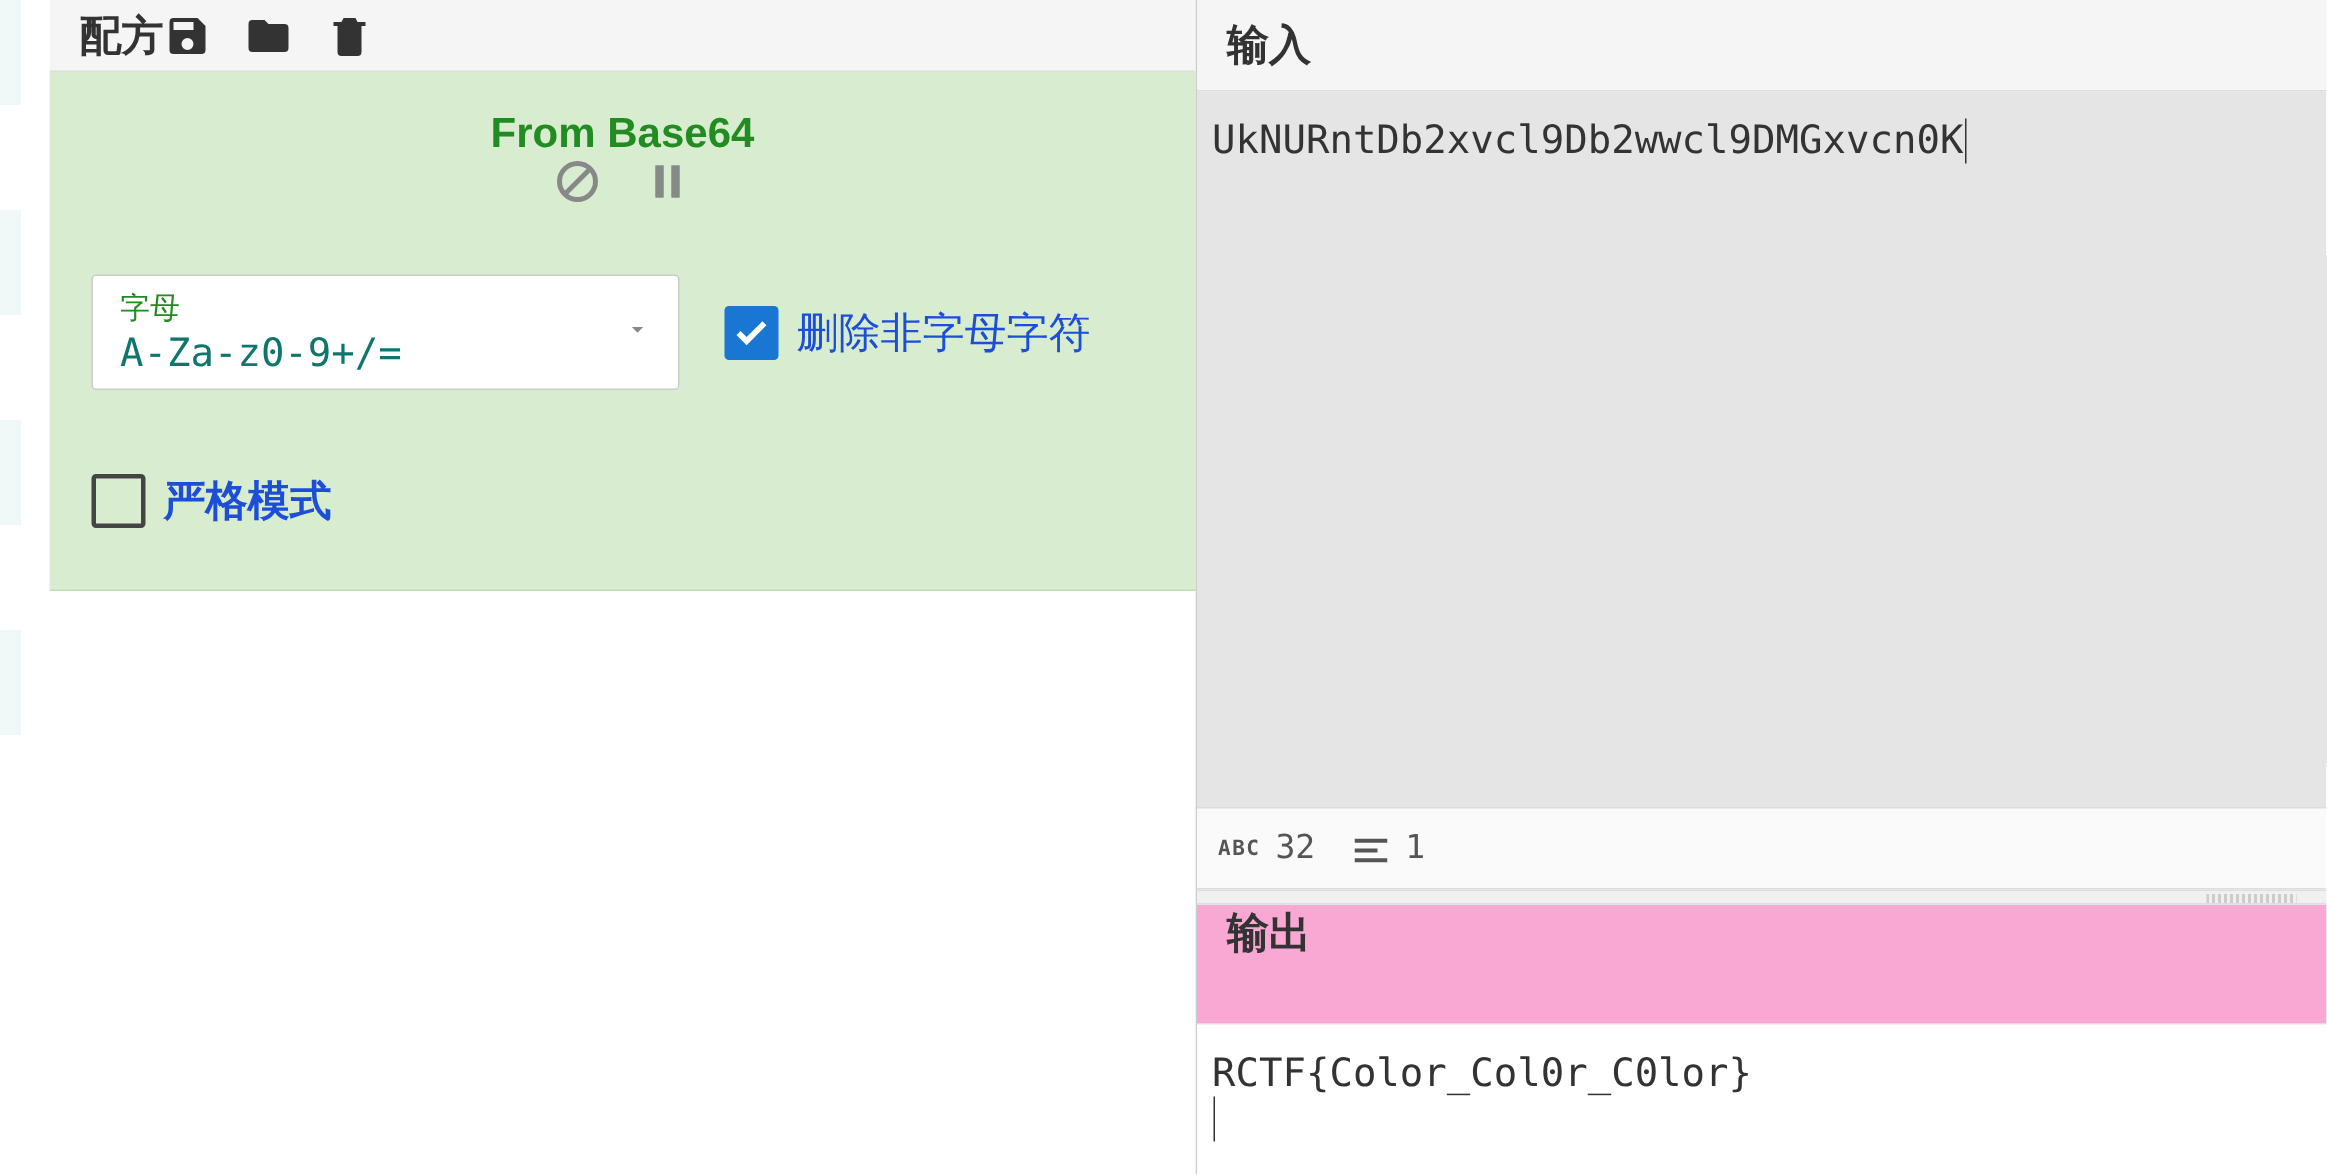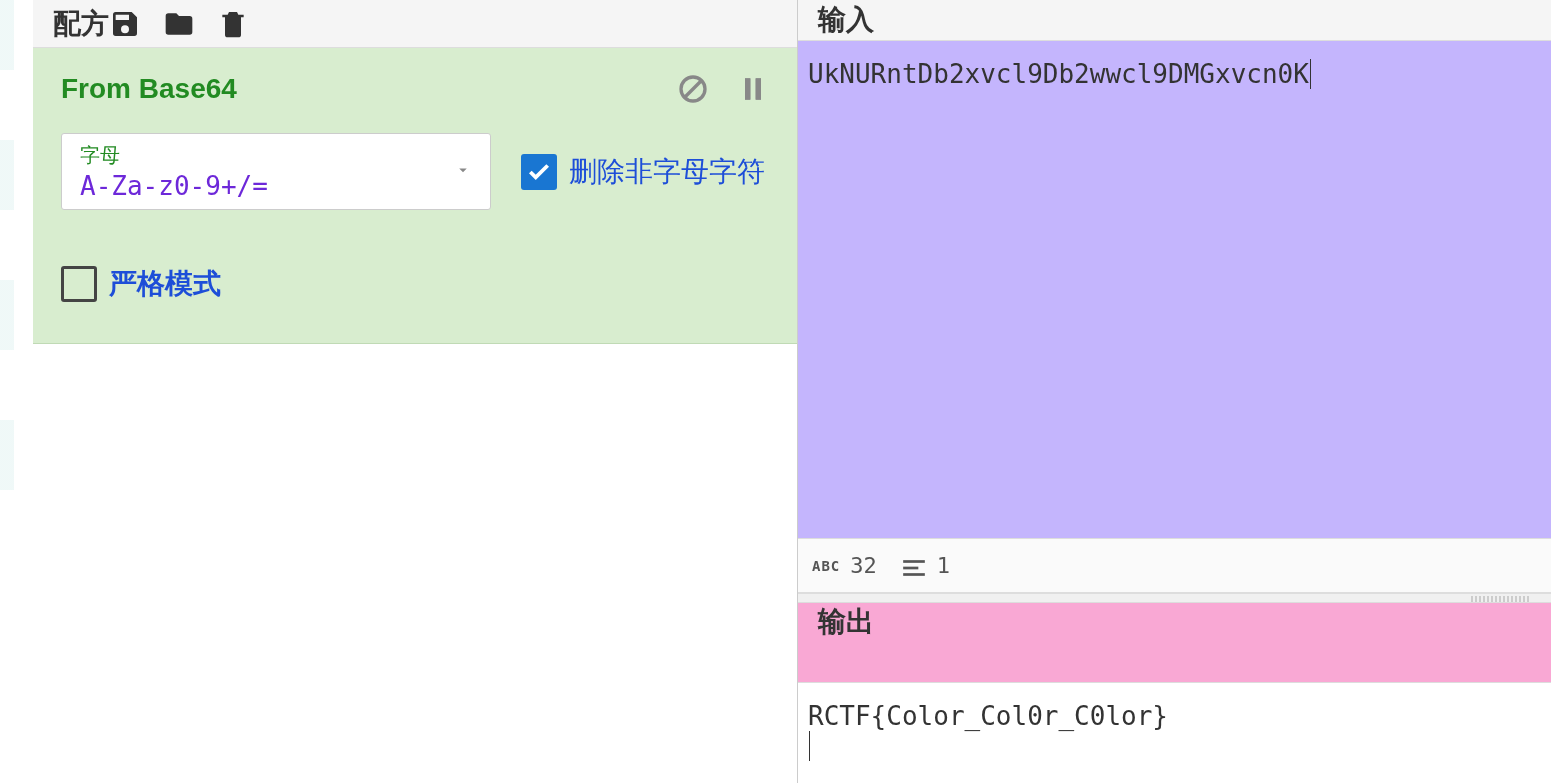--- a/index.html
+++ b/index.html
@@ -66,21 +66,22 @@
 .header-icon svg { width: 100%; height: 100%; }
 .operation-block {
   background: #d8edcf;
   padding: 25px 28px 40px 28px;
   border-bottom: 1px solid #c0dab5;
 }
 .op-top {
   display: flex;
   justify-content: space-between;
   align-items: center;
-  margin-bottom: 28px;
+  margin-bottom: 46px;
+  flex-direction: column;
 }
 .op-name {
   font-size: 28px;
   font-weight: 700;
   color: #228B22;
 }
 .op-controls {
   display: flex;
   gap: 28px;
   align-items: center;
@@ -96,33 +97,33 @@
   display: flex;
   gap: 30px;
   align-items: center;
   flex-wrap: wrap;
 }
 .select-box {
   background: #fff;
   border: 1px solid #ccc;
   border-radius: 3px;
   padding: 8px 18px;
-  width: 430px;
+  width: 392px;
   position: relative;
   cursor: pointer;
 }
 .select-label {
   font-size: 20px;
   color: #228B22;
   margin-bottom: 2px;
 }
 .select-value {
   font-size: 26px;
   font-family: "Consolas", "Monaco", monospace;
-  color: #6d28d9;
+  color: #0f766e;
 }
 .select-caret {
   position: absolute;
   right: 18px;
   top: 50%;
   transform: translateY(-50%);
   color: #888;
 }
 .checkbox-group {
   display: flex;
@@ -158,40 +159,40 @@
 .recipe-body-rest {
   flex: 1;
   background: #fff;
 }
 .right-panel {
   flex: 1;
   display: flex;
   flex-direction: column;
 }
 .io-header {
-  height: 41px;
+  height: 61px;
   background: #f5f5f5;
   border-bottom: 1px solid #ddd;
   display: flex;
   align-items: center;
   padding: 0 20px;
 }
 .io-title {
   font-size: 28px;
   font-weight: 700;
   color: #333;
 }
 .input-area {
   flex: 1;
   padding: 18px 10px;
   font-family: "Consolas", "Monaco", monospace;
   font-size: 26px;
   color: #333;
   position: relative;
-  background: #c4b5fd;
+  background: #e5e5e5;
 }
 .input-text {
   white-space: pre-wrap;
   word-break: break-all;
 }
 .cursor-line {
   display: inline-block;
   width: 1px;
   height: 30px;
   background: #333;

